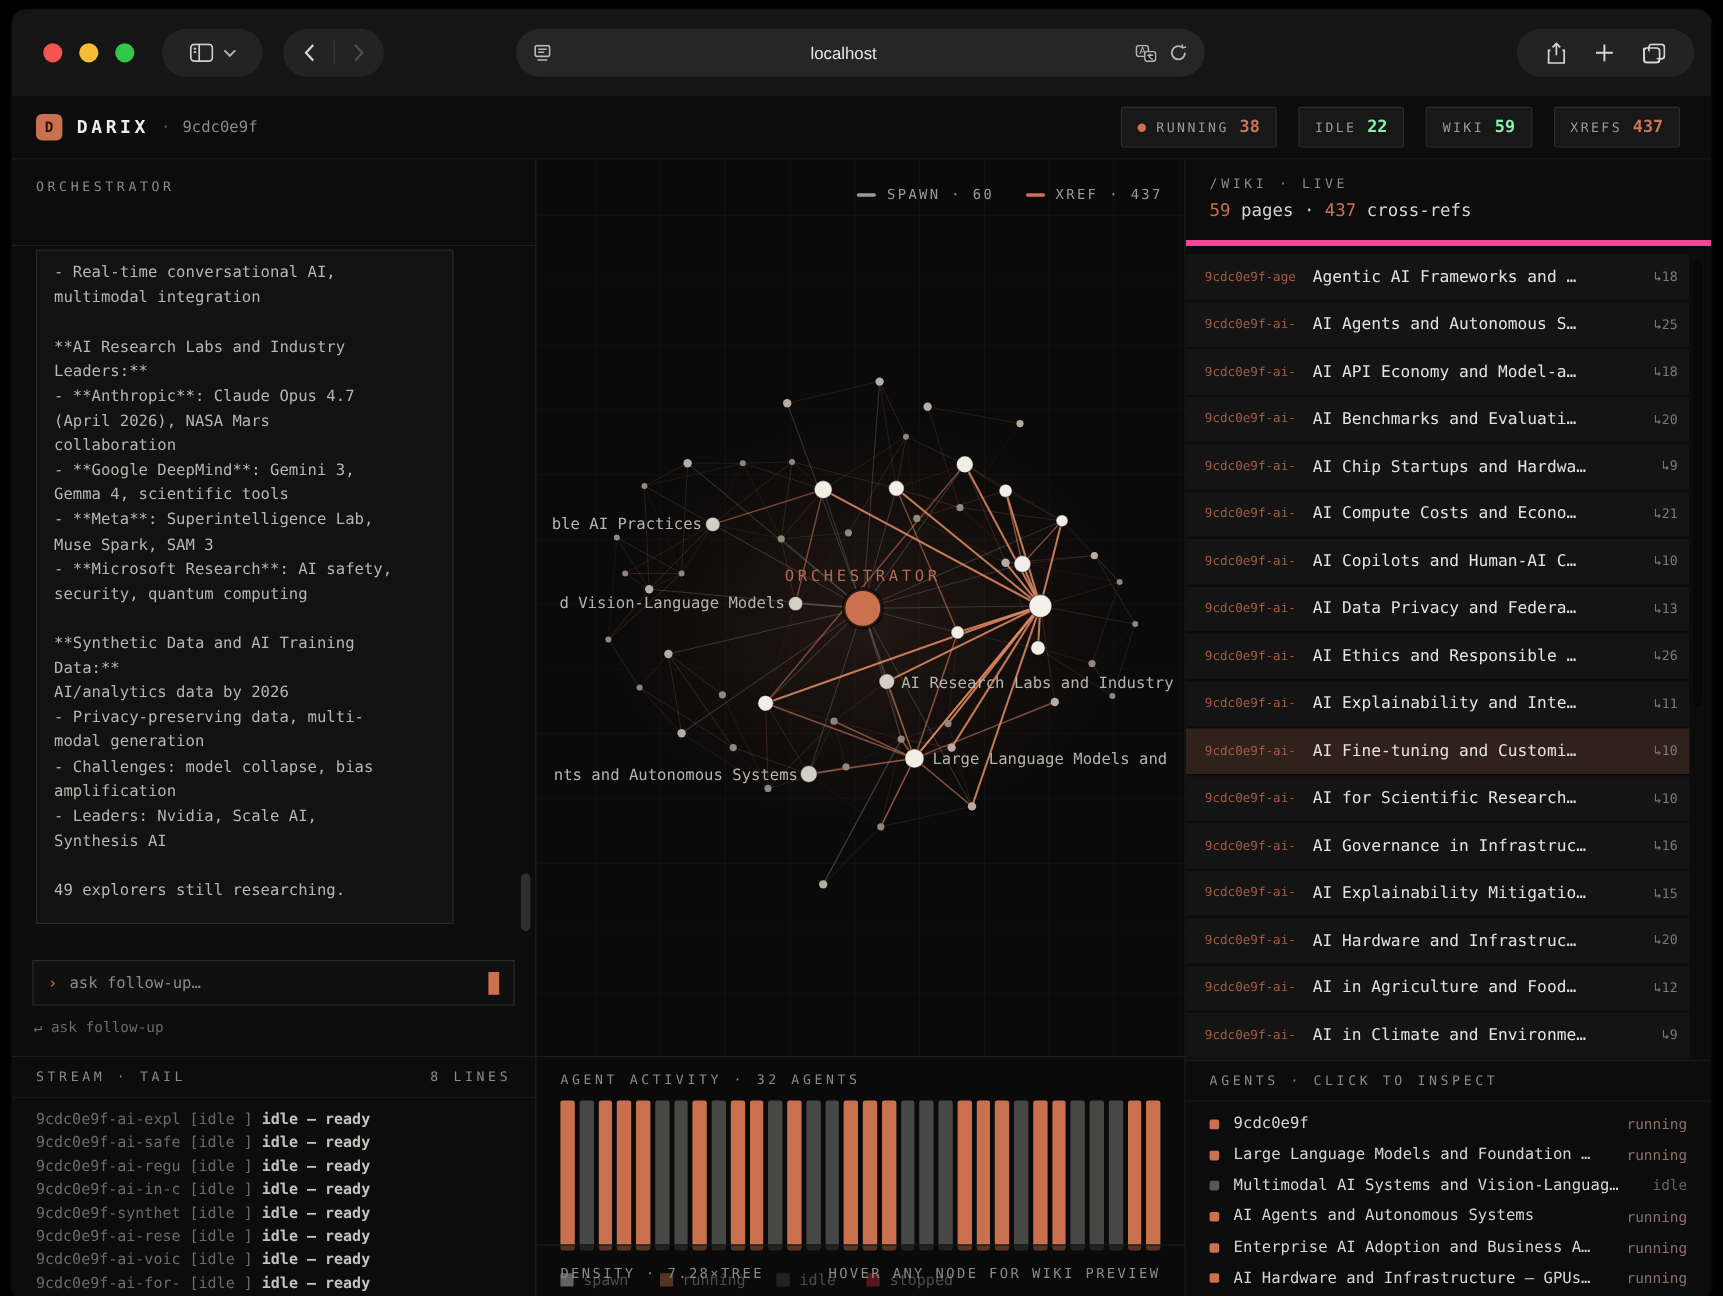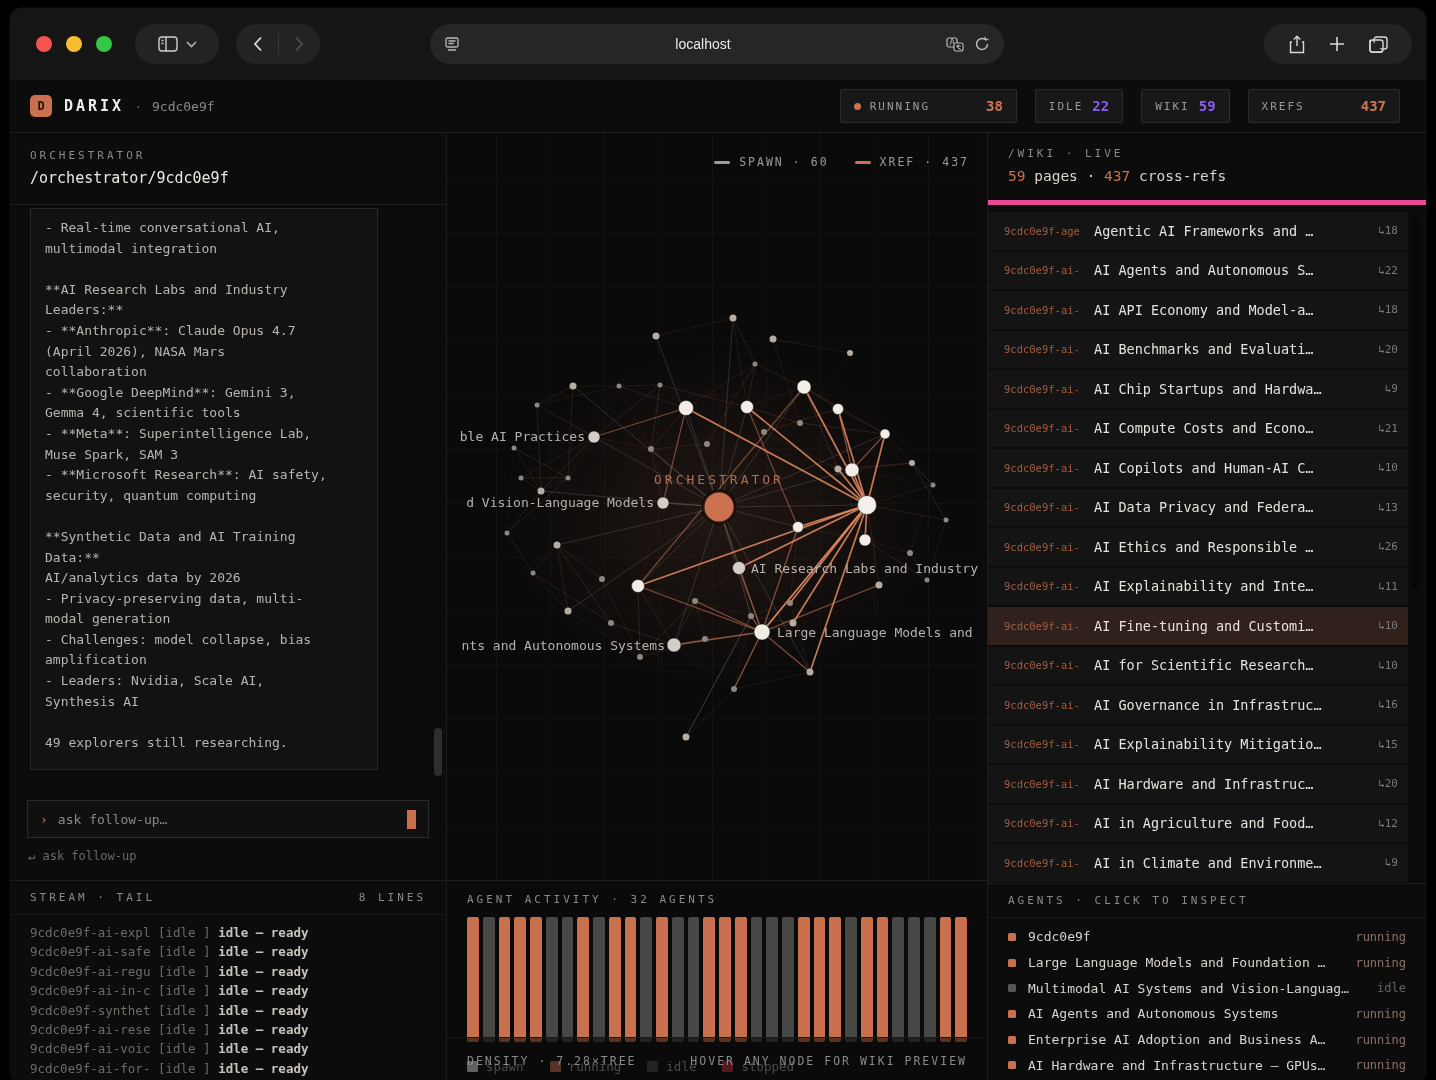--- a/index.html
+++ b/index.html
@@ -21,22 +21,22 @@
   .app-header{position:absolute;top:72px;left:0;right:0;height:53px;border-bottom:1px solid #1e1e1e;
     background:#0c0c0c;display:flex;align-items:center;padding:0 26px 0 20px;box-sizing:border-box;}
   .logo{width:22px;height:22px;border-radius:5px;background:#c9714e;color:#2a120a;font-weight:bold;
     font-size:12px;display:flex;align-items:center;justify-content:center;}
   .brand{font-size:15px;font-weight:bold;letter-spacing:3px;color:#f0ece7;margin-left:12px;}
   .sess-sep{color:#5f5f5f;margin:0 10px;font-size:13px;}
   .sess{color:#8a8a8a;font-size:13px;}
   .badges{margin-left:auto;display:flex;gap:18px;}
   .badge{height:32px;padding:0 13px;border:1px solid #2c2c2c;background:#181818;border-radius:2px;
     display:flex;align-items:center;gap:9px;font-size:11px;letter-spacing:2px;color:#9a9a9a;}
-  .badge .val{font-size:14px;letter-spacing:0;color:#8b5cf6;font-weight:bold;}
-  .badge .val.accent{color:#cd7456;margin-left:47px;}
+  .badge .val{font-size:14px;letter-spacing:0;color:#86efac;font-weight:bold;}
+  .badge .val.accent{color:#cd7456;}
   .dot{width:7px;height:7px;border-radius:50%;background:#cd7251;}
   
   .main{position:absolute;top:125px;bottom:0;left:0;right:0;display:flex;}
   .col-left{width:436px;position:relative;background:#0c0c0c;}
   .col-mid{width:540px;position:relative;background:#0a0a0a;border-left:1px solid #1e1e1e;
     border-right:1px solid #1e1e1e;box-sizing:content-box;overflow:hidden;}
   .col-right{width:438px;position:relative;background:#0c0c0c;overflow:hidden;}
   .kicker{font-size:11px;letter-spacing:3px;color:#8a8a8a;}
   
   .orch-head{position:absolute;top:0;left:0;right:0;height:72px;border-bottom:1px solid #1e1e1e;
@@ -219,21 +219,20 @@
         <span class="val accent">437</span>
       </div>
     </div>
   </div>
 
   <div class="main">
 
     <div class="col-left">
       <div class="orch-head">
         <div class="kicker">ORCHESTRATOR</div>
-        <div class="orch-path">/orchestrator/9cdc0e9f</div>
       </div>
       <div class="orch-box" id="orch-box">
           <div class="orch-line">- Real-time conversational AI,</div>
           <div class="orch-line">multimodal integration</div>
           <div class="orch-line"> </div>
           <div class="orch-line">**AI Research Labs and Industry</div>
           <div class="orch-line">Leaders:**</div>
           <div class="orch-line">- **Anthropic**: Claude Opus 4.7</div>
           <div class="orch-line">(April 2026), NASA Mars</div>
           <div class="orch-line">collaboration</div>
@@ -552,21 +551,21 @@
       </div>
       <div class="wiki-list" id="wiki-list">
           <div class="wrow">
             <span class="wid">9cdc0e9f-age</span>
             <span class="wtitle">Agentic AI Frameworks and …</span>
             <span class="wrefs">↳18</span>
           </div>
           <div class="wrow">
             <span class="wid">9cdc0e9f-ai-</span>
             <span class="wtitle">AI Agents and Autonomous S…</span>
-            <span class="wrefs">↳22</span>
+            <span class="wrefs">↳25</span>
           </div>
           <div class="wrow">
             <span class="wid">9cdc0e9f-ai-</span>
             <span class="wtitle">AI API Economy and Model-a…</span>
             <span class="wrefs">↳18</span>
           </div>
           <div class="wrow">
             <span class="wid">9cdc0e9f-ai-</span>
             <span class="wtitle">AI Benchmarks and Evaluati…</span>
             <span class="wrefs">↳20</span>

